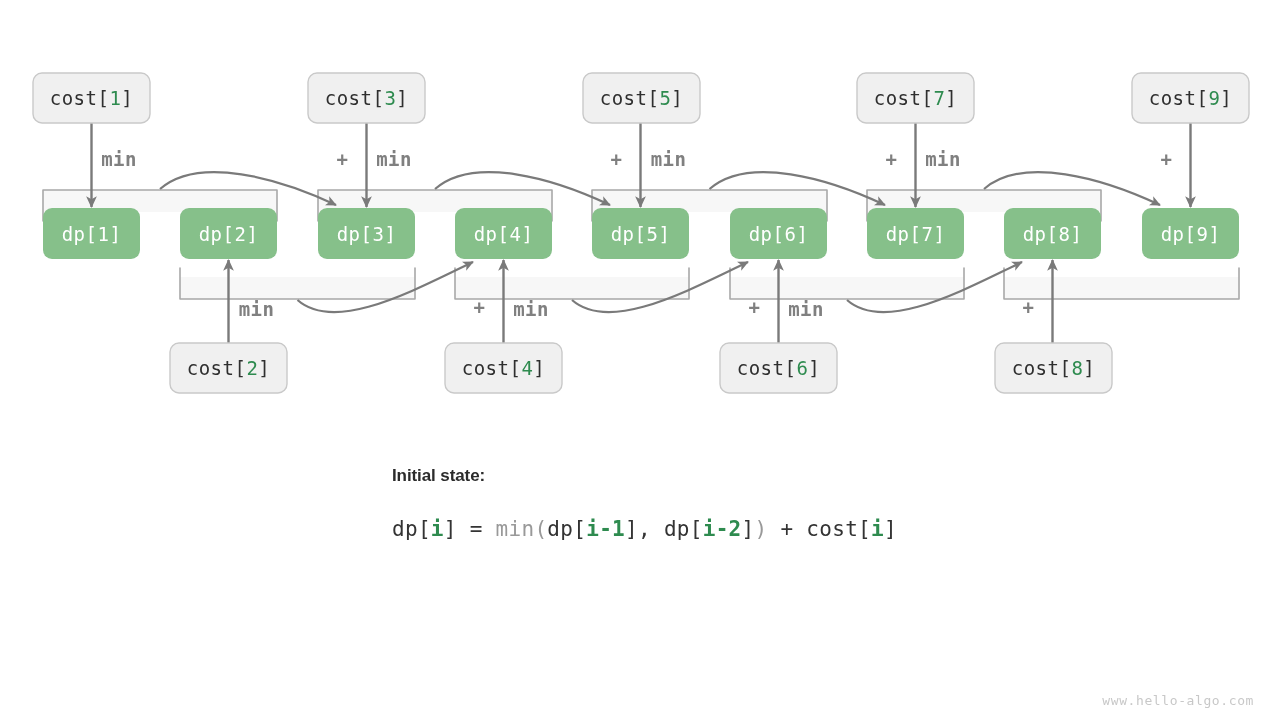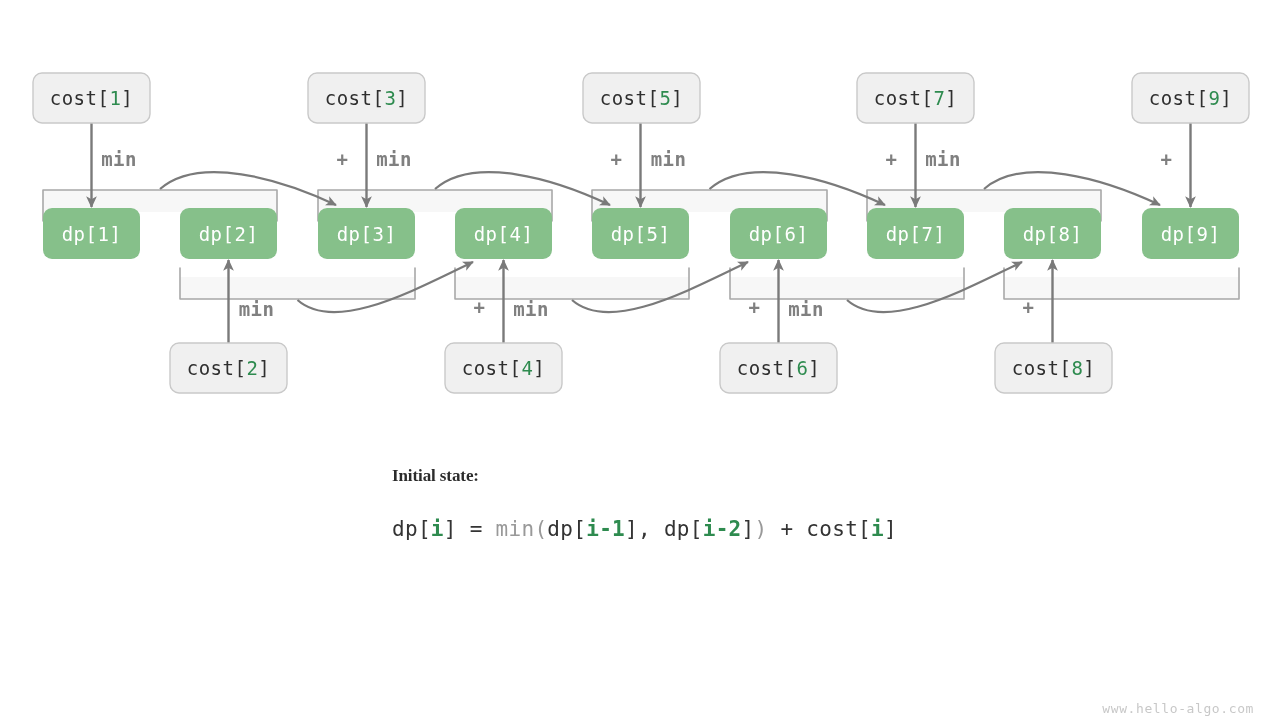--- a/index.html
+++ b/index.html
@@ -43,42 +43,42 @@
     letter-spacing: 0.5px;
   }
   
   .legend {
     position: absolute;
     left: 392px;
     top: 466px;
     width: 640px;
   }
   .legend-heading {
-    font-family: Liberation Serif, serif;
+    font-family: Liberation Sans, sans-serif;
     font-size: 17px;
     font-weight: bold;
     color: #2b2b2b;
     margin: 0 0 11px 0;
     letter-spacing: -0.1px;
   }
   .legend-formula {
     font-family: "DejaVu Sans Mono", monospace;
     font-size: 21px;
     color: #333333;
     margin: 0 0 28px 0;
     white-space: pre;
     letter-spacing: 0.3px;
   }
   .legend-formula:last-child { margin-bottom: 0; margin-top: 31px; }
   .g { color: #2e8b4f; font-weight: bold; }
   .dim { color: #999999; }
   .watermark {
     position: absolute;
     right: 26px;
-    bottom: 4px;
+    bottom: 12px;
     font-family: "DejaVu Sans Mono", monospace;
     font-size: 13px;
     color: #c8c8c8;
     letter-spacing: 0.6px;
   }
 </style>
 </head>
 <body>
 
 <svg id="canvas" viewBox="0 0 1280 720" xmlns="http://www.w3.org/2000/svg">

